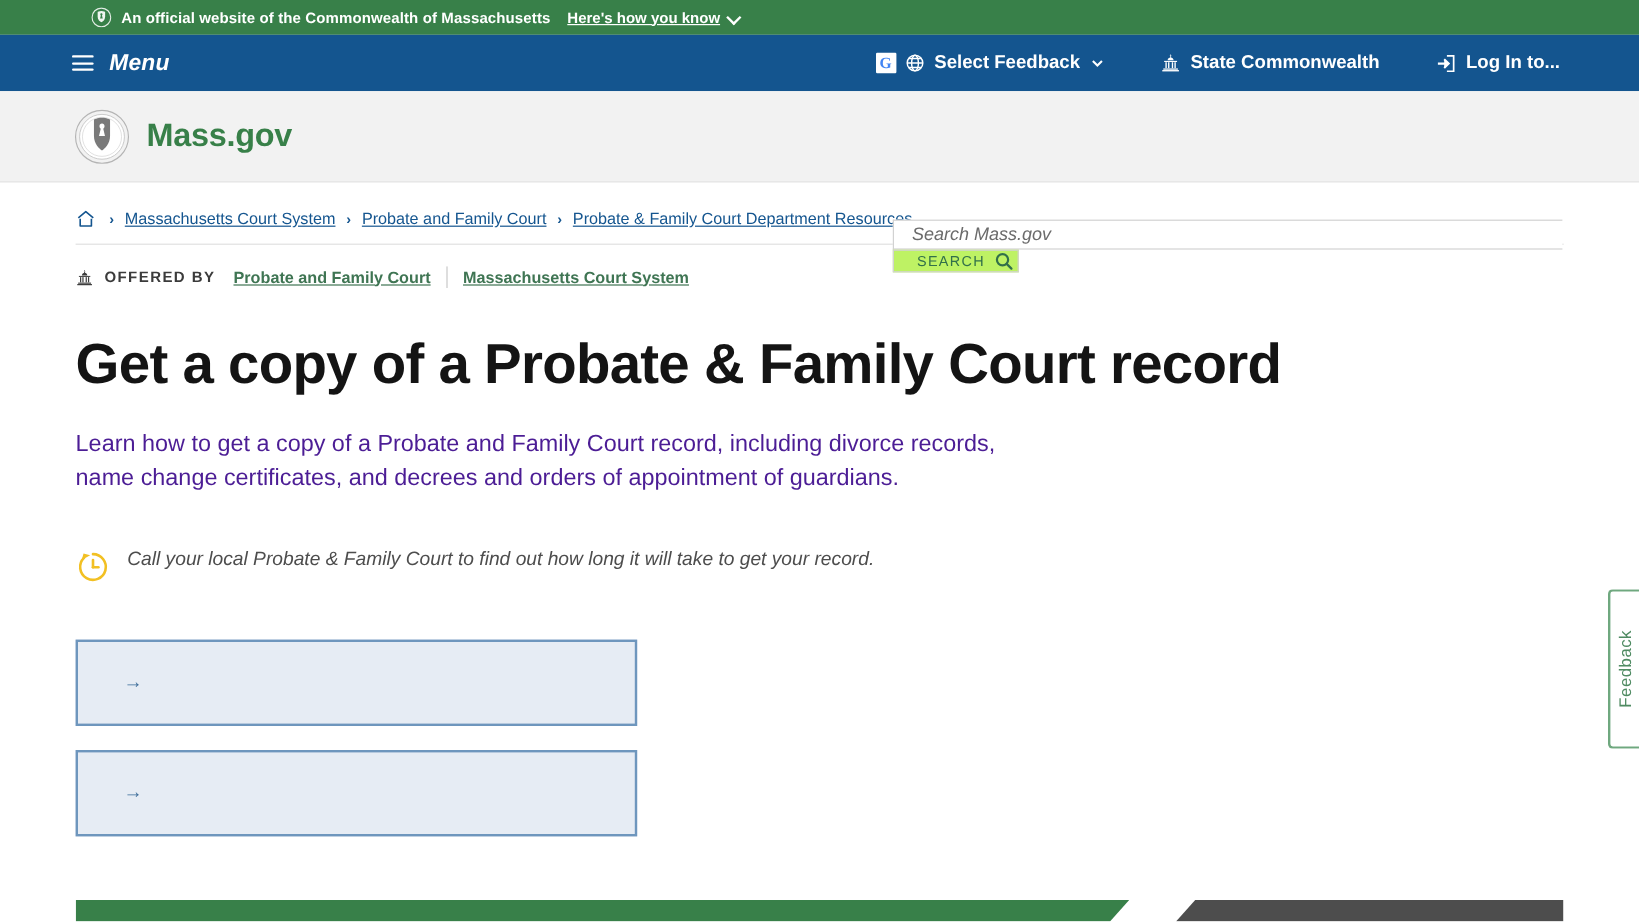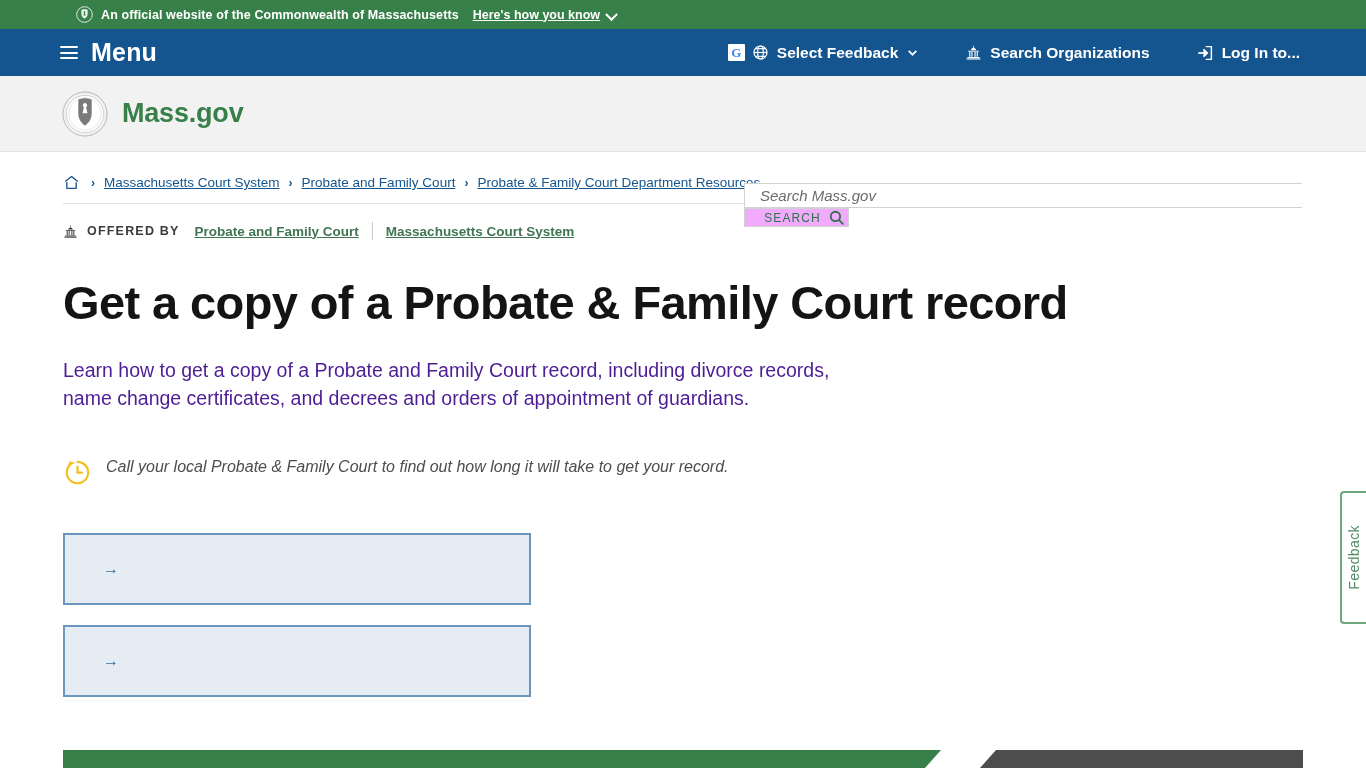--- a/index.html
+++ b/index.html
@@ -59,21 +59,21 @@
     display: flex; align-items: center;
     margin-left: 60px;
     cursor: pointer;
   }
   .hamburger {
     width: 18px; height: 13px;
     display: flex; flex-direction: column; justify-content: space-between;
     margin-right: 13px;
   }
   .hamburger span { display: block; height: 2px; background: #ffffff; border-radius: 1px; }
-  .menu-label { font-size: 25px; font-weight: bold; letter-spacing: .2px; }
+  .menu-label { font-size: 19px; font-weight: bold; letter-spacing: .2px; font-style: italic; }
 
   .nav-right {
     position: absolute;
     right: 0; top: 0; height: 47px;
     display: flex; align-items: center;
   }
   .nav-item {
     display: flex; align-items: center;
     font-size: 15.5px;
     font-weight: bold;
@@ -136,21 +136,21 @@
     padding: 0 15px;
     font-size: 15px;
     font-style: italic;
     color: #6b6b6b;
     font-family: "Liberation Sans", sans-serif;
     outline: none;
   }
   .search-input::placeholder { color: #6b6b6b; font-style: italic; opacity: 1; }
   .search-btn {
     width: 105px;
-    background: #f0abfc;
+    background: #bef264;
     border: 1px solid #d2d2d2;
     display: flex; align-items: center; justify-content: center;
     cursor: pointer;
     color: #32704a;
     font-size: 12px;
     letter-spacing: 1.1px;
     font-weight: normal;
     font-family: "Liberation Sans", sans-serif;
     padding-left: 16px;
   }
@@ -363,21 +363,21 @@
           <path d="M12 5.4c-1.9 0-3.4 1.5-3.6 3.4h7.2c-.2-1.9-1.7-3.4-3.6-3.4z"></path>
           <rect x="4.4" y="9.5" width="15.2" height="1.3"></rect>
           <rect x="5.9" y="11.1" width="1.6" height="7"></rect>
           <rect x="9" y="11.1" width="1.6" height="7"></rect>
           <rect x="13.4" y="11.1" width="1.6" height="7"></rect>
           <rect x="16.5" y="11.1" width="1.6" height="7"></rect>
           <rect x="3.4" y="18.4" width="17.2" height="1.5"></rect>
           <rect x="2.2" y="20.3" width="19.6" height="1.6"></rect>
         </svg>
       </span>
-      <span>Search Organizations</span>
+      <span>State Commonwealth</span>
     </div>
 
     <span class="sep-gap"></span>
 
     <div class="nav-item" style="margin-right:66px">
       <span class="ic">
         <svg width="18" height="18" viewBox="0 0 24 24" fill="none" stroke="#ffffff" stroke-width="1.9">
           <polyline points="13,3.5 20.5,3.5 20.5,20.5 13,20.5"></polyline>
           <line x1="3" y1="12" x2="14.5" y2="12" stroke-width="2.3"></line>
           <polyline points="10,7.2 15,12 10,16.8" stroke-width="2.3" fill="#ffffff"></polyline>

